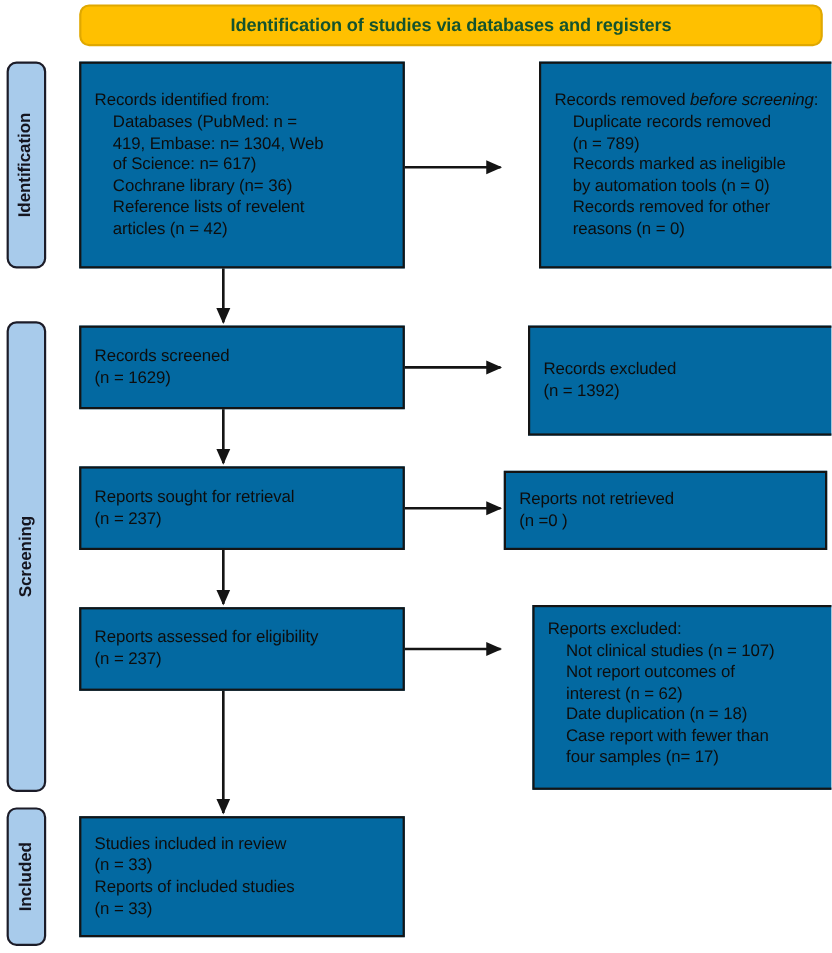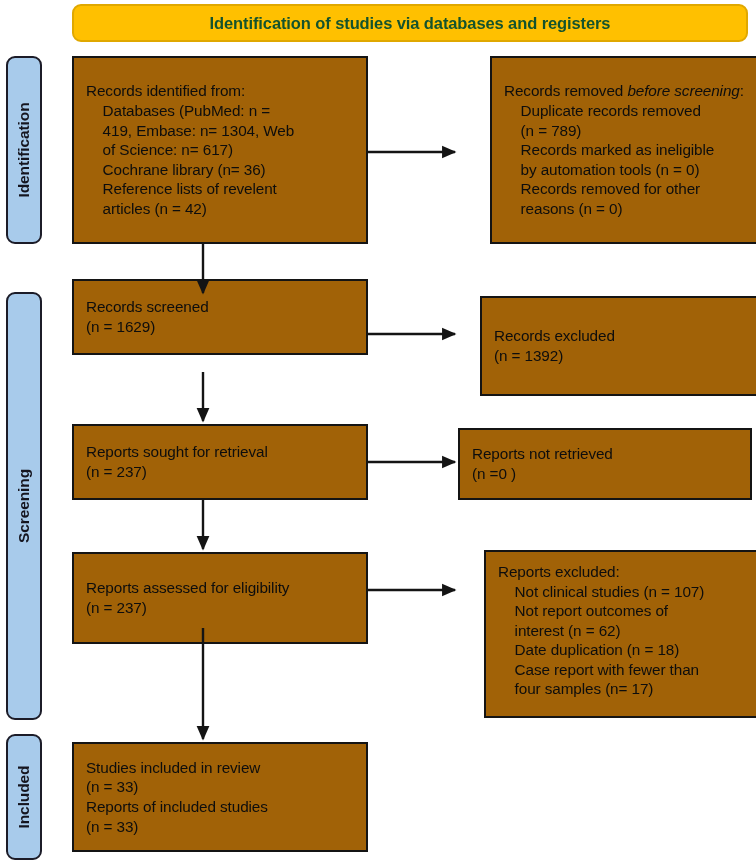--- a/index.html
+++ b/index.html
@@ -64,42 +64,42 @@
     color: #15151f;
     letter-spacing: -0.1px;
   }
   #stage-identification { top: 56px;  height: 188px; }
   #stage-screening     { top: 292px; height: 428px; }
   #stage-included      { top: 734px; height: 126px; }
 
   
   .box {
     position: absolute;
-    background: #a16207;
+    background: #0369a1;
     border: 2px solid #141414;
     box-sizing: border-box;
     padding: 10px 12px;
     display: flex;
     align-items: center;
   }
   .box .box-text {
     font-size: 15.3px;
     line-height: 1.28;
     color: #0d0d0d;
     white-space: pre-wrap;
     letter-spacing: -0.1px;
   }
   .box.align-top { align-items: flex-start; }
   .box .box-text .em { font-style: italic; }
 
   
   #box-identified      { left: 72px; top: 56px;  width: 296px; height: 188px; }
-  #box-screened        { left: 72px; top: 279px; width: 296px; height: 76px;  }
+  #box-screened        { left: 72px; top: 296px; width: 296px; height: 76px;  }
   #box-sought          { left: 72px; top: 424px; width: 296px; height: 76px;  }
-  #box-assessed        { left: 72px; top: 552px; width: 296px; height: 92px;  }
+  #box-assessed        { left: 72px; top: 552px; width: 296px; height: 76px;  }
   #box-included        { left: 72px; top: 742px; width: 296px; height: 110px; }
 
   
   #box-removed         { left: 458px; top: 56px;  width: 294px; height: 188px; margin-left: 32px; }
   #box-excluded-screen { left: 480px; top: 296px; width: 294px; height: 100px;  }
   #box-not-retrieved   { left: 458px; top: 428px; width: 294px; height: 72px;  }
   #box-excluded-reports{ left: 484px; top: 550px; width: 294px; height: 168px; }
 
   
   #connectors {

